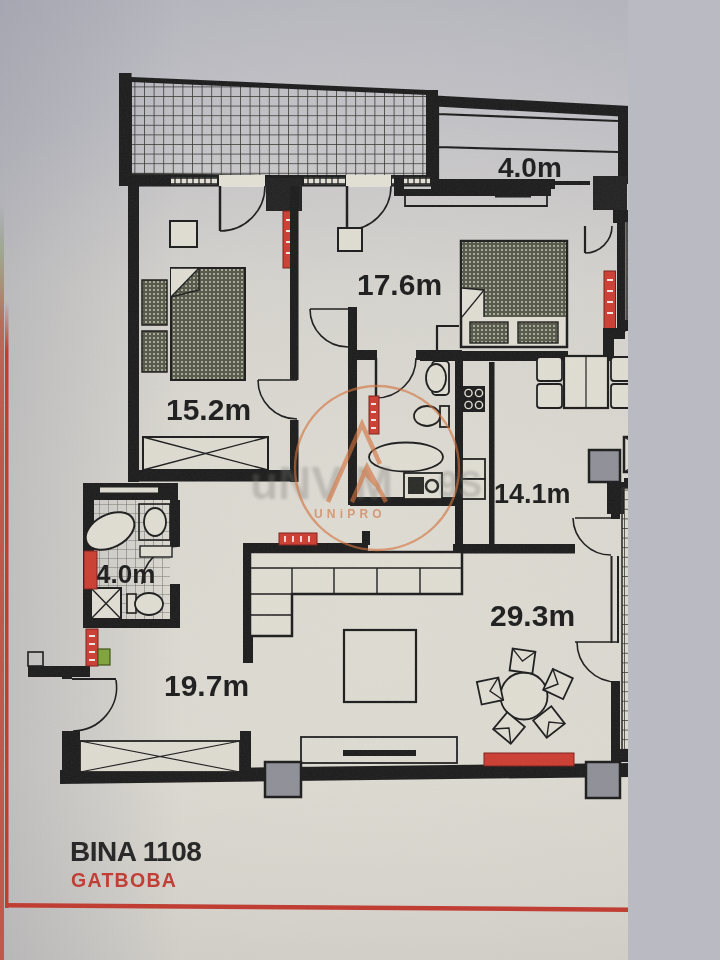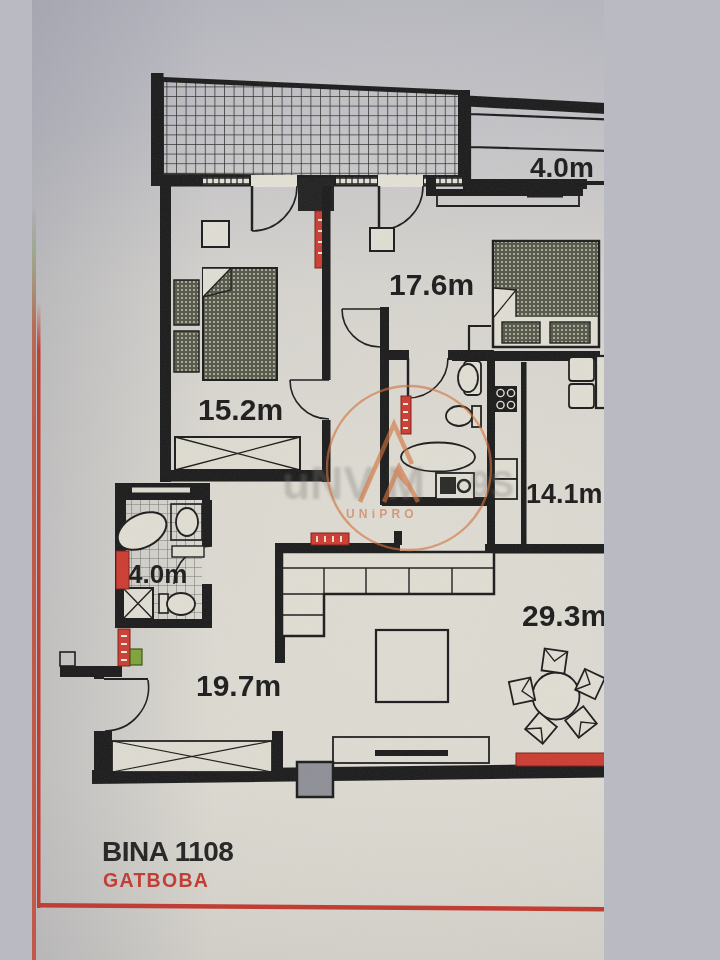--- a/index.html
+++ b/index.html
@@ -1,16 +1,16 @@
 <!DOCTYPE html>
 <html><head>
 <meta charset="utf-8">
 <style>
 html,body{margin:0;padding:0;background:#b9bac2;}
-#page{width:572px;height:960px;position:relative;overflow:hidden;font-family:"Liberation Sans",sans-serif;margin-left:32px;}
+#page{width:628px;height:960px;position:relative;overflow:hidden;font-family:"Liberation Sans",sans-serif;}
 svg{display:block;}
 </style>
 </head>
 <body>
 <div id="page">
 <svg width="720" height="960" viewBox="0 0 720 960">
 <defs>
 <linearGradient id="bgGrad" x1="0" y1="0" x2="0" y2="1">
 <stop offset="0" stop-color="#aeafba"></stop>
 <stop offset="0.13" stop-color="#b8b8c1"></stop>

